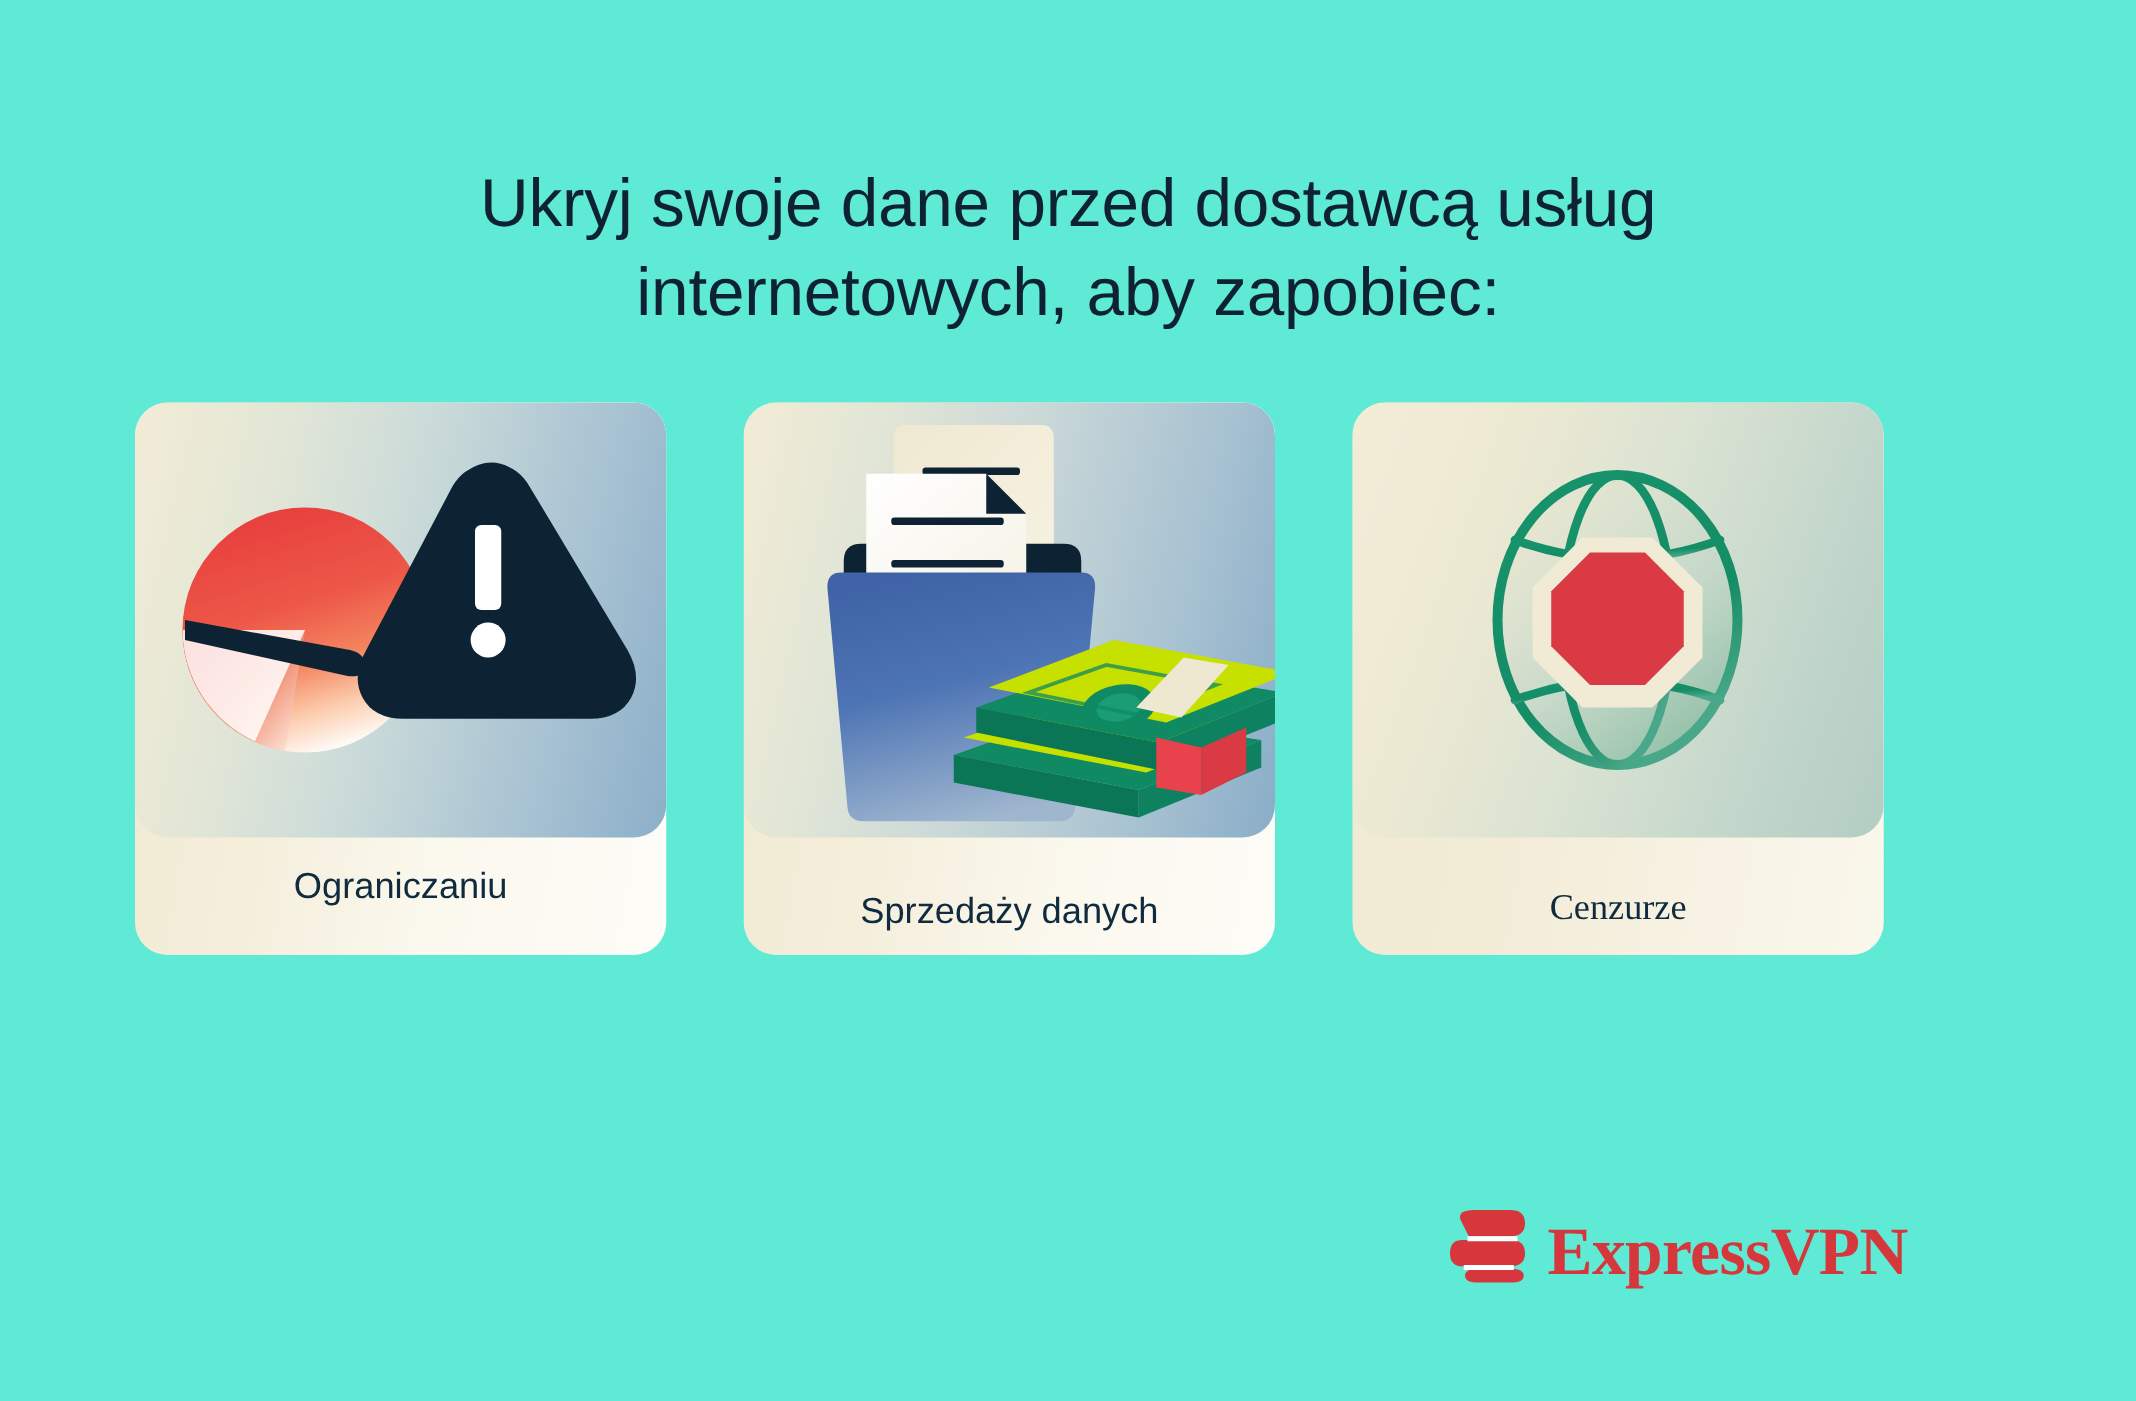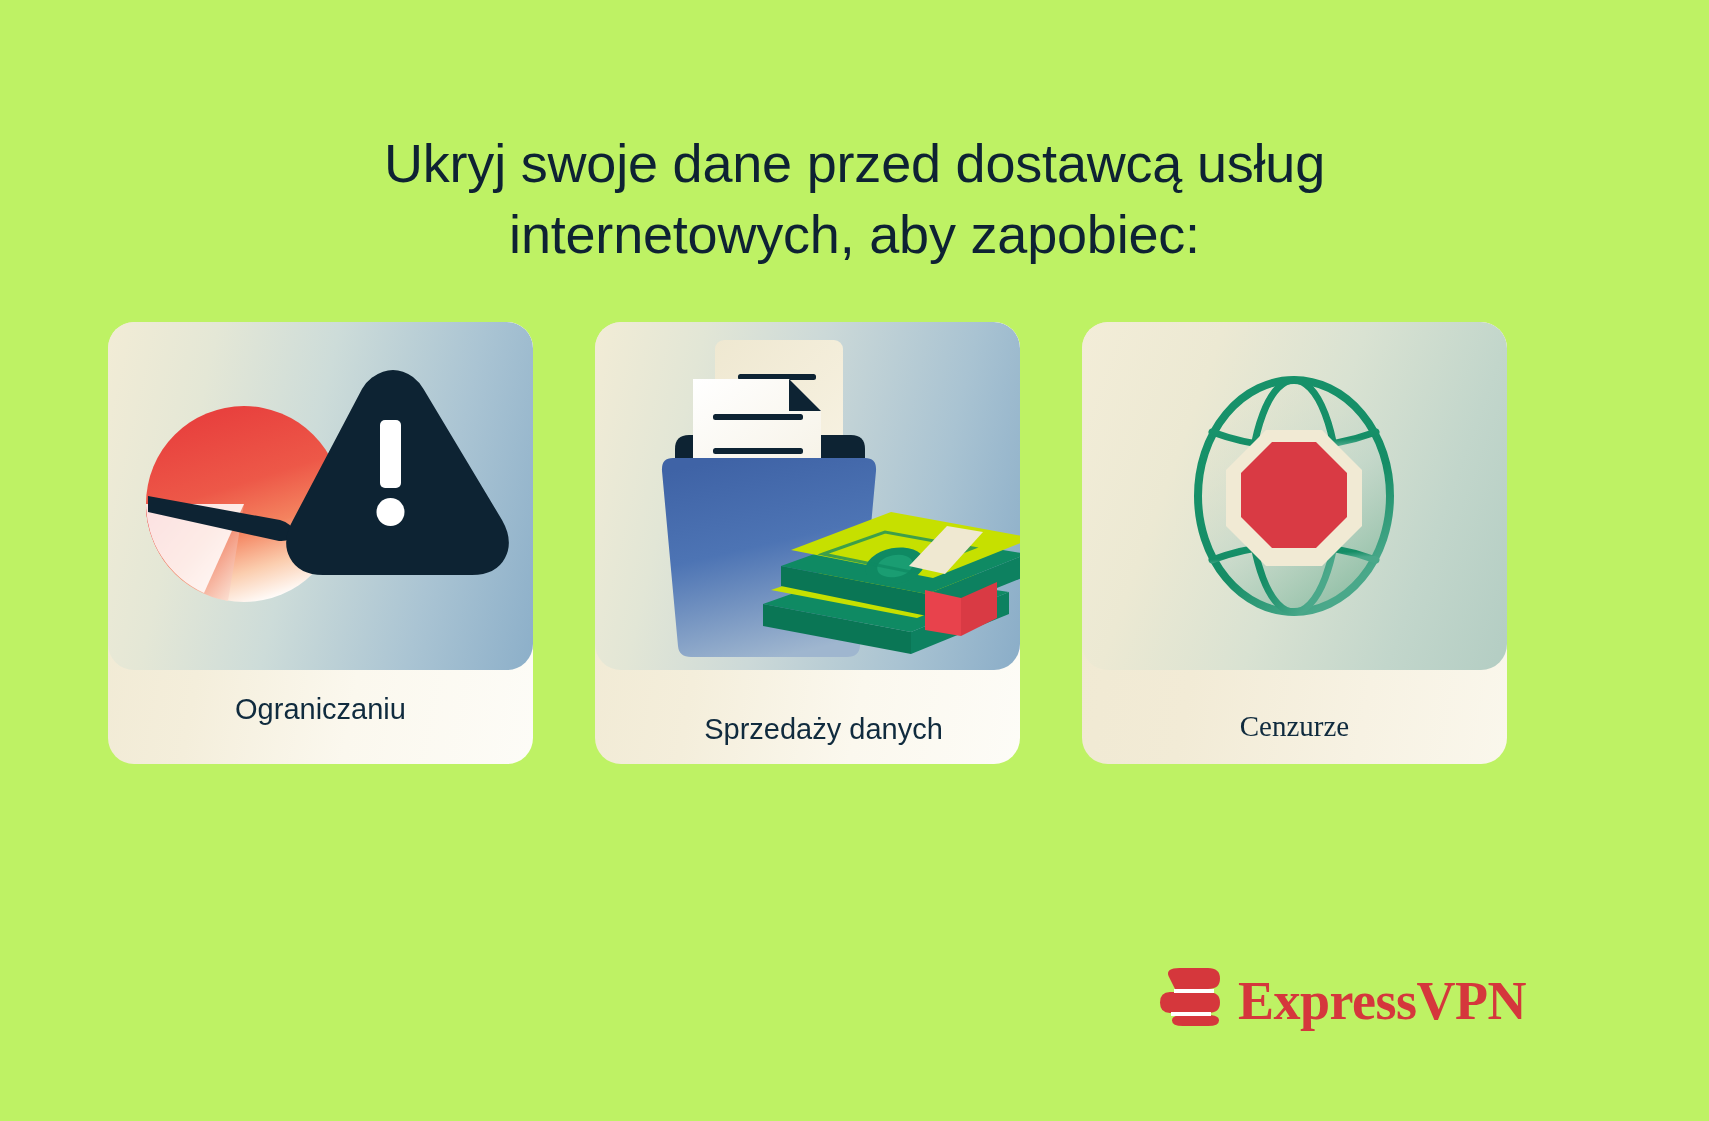--- a/index.html
+++ b/index.html
@@ -9,21 +9,21 @@
     height: 1121px;
     background: #ffffff;
     font-family: "Liberation Sans", sans-serif;
     overflow: hidden;
   }
 
   .page {
     position: relative;
     width: 1709px;
     height: 1121px;
-    background: #bef264;
+    background: #5eead4;
   }
 
   
   .title {
     position: absolute;
     top: 128px;
     left: 0;
     width: 1709px;
     text-align: center;
     color: #0e2233;
@@ -74,21 +74,21 @@
     position: absolute;
     left: 0;
     width: 425px;
     text-align: center;
     color: #102b3e;
     font-size: 29px;
     font-weight: 400;
     line-height: 1.32;
   }
   .label-1 { top: 368px; }
-  .label-2 { top: 388px; margin-left: 16px; }
+  .label-2 { top: 388px; }
   .label-3 { top: 385px; }
 
   
   .logo {
     position: absolute;
     left: 1158px;
     top: 962px;
     display: flex;
     align-items: flex-end;
     gap: 14px;

